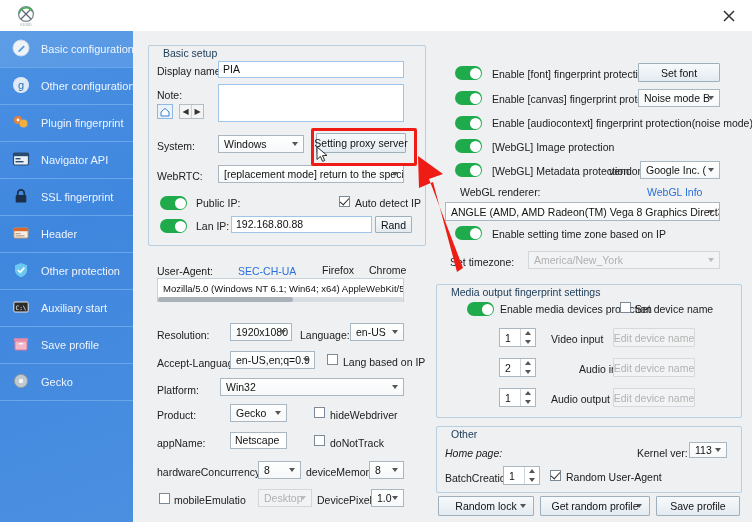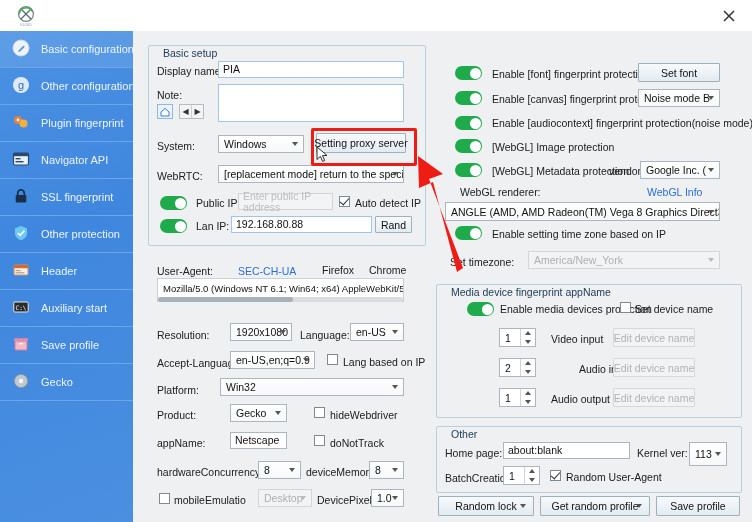--- a/index.html
+++ b/index.html
@@ -159,37 +159,37 @@
             <path d="M5.7 8 V6.2 a3.3 3.3 0 0 1 6.6 0 V8" fill="none" stroke="#1c2f4a" stroke-width="1.7"></path>
             <rect x="3.7" y="8" width="10.6" height="7.5" rx="1.1" fill="#1c2f4a"></rect>
           </svg>
       </span>
       <span class="slabel">SSL fingerprint</span>
     </div>
 
     <div class="side-item">
       <span class="sico">
         <svg width="18" height="18" viewBox="0 0 18 18">
-            <path d="M9 2 L15 4.2 V9 c0 4-3 6.3-6 7.2C6 15.3 3 13 3 9 V4.2 Z" fill="#6cc8f0"></path>
-            <path d="M5.8 9 L8.2 11.4 L12.4 6.6" stroke="#fff" stroke-width="1.6" fill="none"></path>
-          </svg>
-      </span>
-      <span class="slabel">Other protection</span>
-    </div>
-
-    <div class="side-item">
-      <span class="sico">
-        <svg width="18" height="18" viewBox="0 0 18 18">
             <rect x="2" y="4" width="14" height="10" rx="1" fill="#f6efe5" stroke="#c79a6a"></rect>
             <rect x="2" y="4" width="14" height="3.2" fill="#d8682c"></rect>
             <rect x="3.5" y="9" width="5" height="1.2" fill="#b5a08a"></rect>
             <rect x="3.5" y="11.2" width="9" height="1.2" fill="#b5a08a"></rect>
           </svg>
       </span>
       <span class="slabel">Header</span>
+    </div>
+
+    <div class="side-item">
+      <span class="sico">
+        <svg width="18" height="18" viewBox="0 0 18 18">
+            <path d="M9 2 L15 4.2 V9 c0 4-3 6.3-6 7.2C6 15.3 3 13 3 9 V4.2 Z" fill="#6cc8f0"></path>
+            <path d="M5.8 9 L8.2 11.4 L12.4 6.6" stroke="#fff" stroke-width="1.6" fill="none"></path>
+          </svg>
+      </span>
+      <span class="slabel">Other protection</span>
     </div>
 
     <div class="side-item">
       <span class="sico">
         <svg width="18" height="18" viewBox="0 0 18 18">
             <rect x="1.8" y="4" width="14.4" height="10" rx="1.2" fill="#2b2b2b" stroke="#e8e8e8"></rect>
             <text x="9" y="11.6" font-size="6" fill="#fff" text-anchor="middle" font-family="DejaVu Sans Mono, monospace">C:\</text>
           </svg>
       </span>
       <span class="slabel">Auxiliary start</span>
@@ -239,23 +239,20 @@
 
   <span class="lbl" style="left:157px;top:140px;">System:</span>
   <div class="sel" style="left:218px;top:135px;width:86px;height:18px;">Windows</div>
   <div class="btn" style="left:316px;top:133px;width:90px;height:20px;">Setting proxy server</div>
 
   <span class="lbl" style="left:157px;top:170px;">WebRTC:</span>
   <div class="sel" style="left:218px;top:165px;width:186px;height:18px;">[replacement mode] return to the specified IP</div>
 
   <div class="toggle" style="left:160px;top:196px;"></div>
   <span class="lbl" style="left:196px;top:197px;">Public IP:</span>
-  <div class="tinput grey" style="left:238px;top:193px;width:95px;height:17px;" title="Enter public IP address">
-    <span class="" style="color:#bdbdbd;">Enter public IP address</span>
-  </div>
   <div class="cbx on" style="left:339px;top:196px;"></div>
   <span class="lbl" style="left:355px;top:197px;">Auto detect IP</span>
 
   <div class="toggle" style="left:160px;top:219px;"></div>
   <span class="lbl" style="left:196px;top:220px;">Lan IP:</span>
   <div class="tinput" style="left:231px;top:216px;width:141px;height:17px;">192.168.80.88</div>
   <div class="btn" style="left:375px;top:216px;width:37px;height:17px;">Rand</div>
 
 
   <span class="lbl" style="left:157px;top:265px;">User-Agent:</span>
@@ -328,21 +325,21 @@
   <span class="link" style="left:647px;top:186px;">WebGL Info</span>
   <div class="sel" style="left:445px;top:202px;width:275px;height:19px;">ANGLE (AMD, AMD Radeon(TM) Vega 8 Graphics Direct3D 11 vs</div>
 
   <div class="toggle" style="left:455px;top:226px;"></div>
   <span class="lbl" style="left:492px;top:228px;">Enable setting time zone based on IP</span>
 
   <span class="lbl" style="left:450px;top:256px;">Set timezone:</span>
   <div class="sel grey" style="left:528px;top:251px;width:192px;height:18px;">America/New_York</div>
 
   <div class="gbox" style="left:436px;top:284px;width:304px;height:132px;">
-    <span class="glegend">Media device fingerprint appName</span>
+    <span class="glegend">Media output fingerprint settings</span>
   </div>
 
   <div class="toggle" style="left:467px;top:302px;"></div>
   <span class="lbl" style="left:500px;top:303px;">Enable media devices protection</span>
   <div class="cbx" style="left:620px;top:302px;"></div>
   <span class="lbl" style="left:635px;top:303px;">Set device name</span>
 
   <div class="spin" style="left:499px;top:328px;width:37px;height:19px;">
     <span>1</span>
     <span class="arrows">
@@ -370,24 +367,23 @@
       <span class="dn"></span>
     </span>
   </div>
   <span class="lbl" style="left:551px;top:393px;">Audio output</span>
   <div class="btn grey" style="left:613px;top:388px;width:82px;height:19px;">Edit device name</div>
 
   <div class="gbox" style="left:436px;top:426px;width:304px;height:65px;">
     <span class="glegend">Other</span>
   </div>
 
-  <span class="lbl" style="left:445px;top:447px;">Home page:</span>
-  <div class="tinput" style="left:503px;top:442px;width:127px;height:17px;border-color:#a9b7c2;">about:blank</div>
+  <span class="lbl" style="left:445px;top:447px;font-style:italic;">Home page:</span>
   <span class="lbl" style="left:637px;top:447px;">Kernel ver:</span>
-  <div class="sel" style="left:689px;top:442px;width:38px;height:24px;">113</div>
+  <div class="sel" style="left:689px;top:442px;width:38px;height:16px;">113</div>
 
   <span class="lbl" style="left:445px;top:472px;">BatchCreation:</span>
   <div class="spin" style="left:503px;top:466px;width:37px;height:19px;">
     <span>1</span>
     <span class="arrows">
       <span class="up"></span>
       <span class="dn"></span>
     </span>
   </div>
   <div class="cbx on" style="left:550px;top:470px;"></div>

